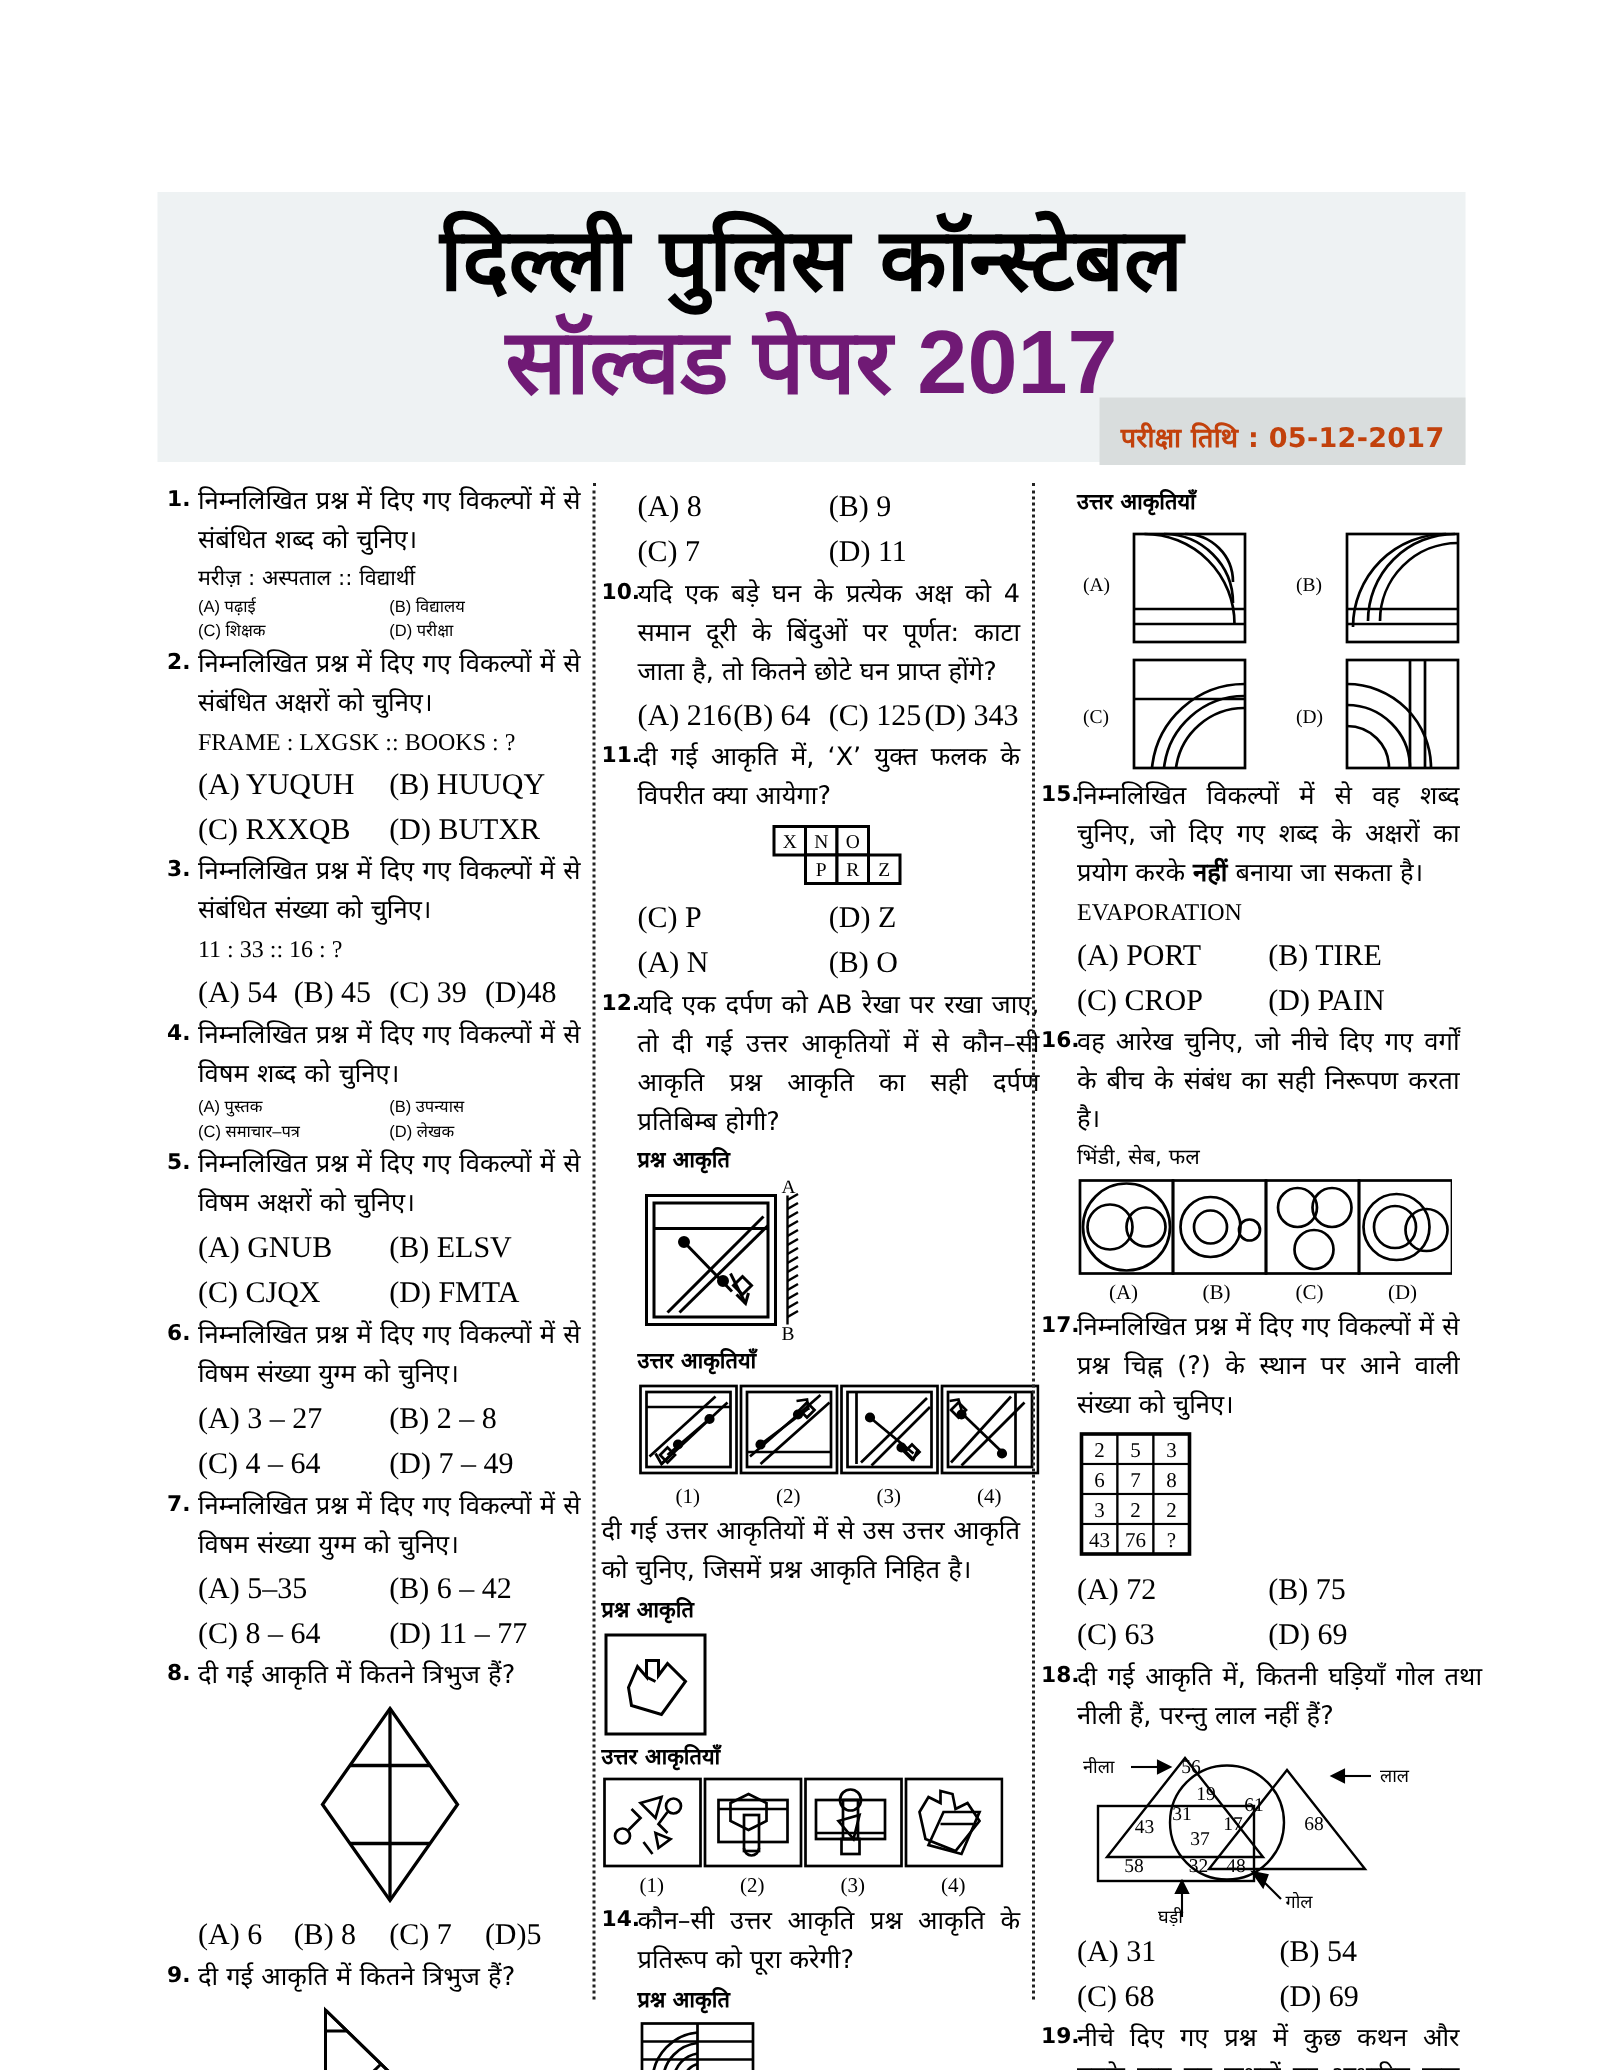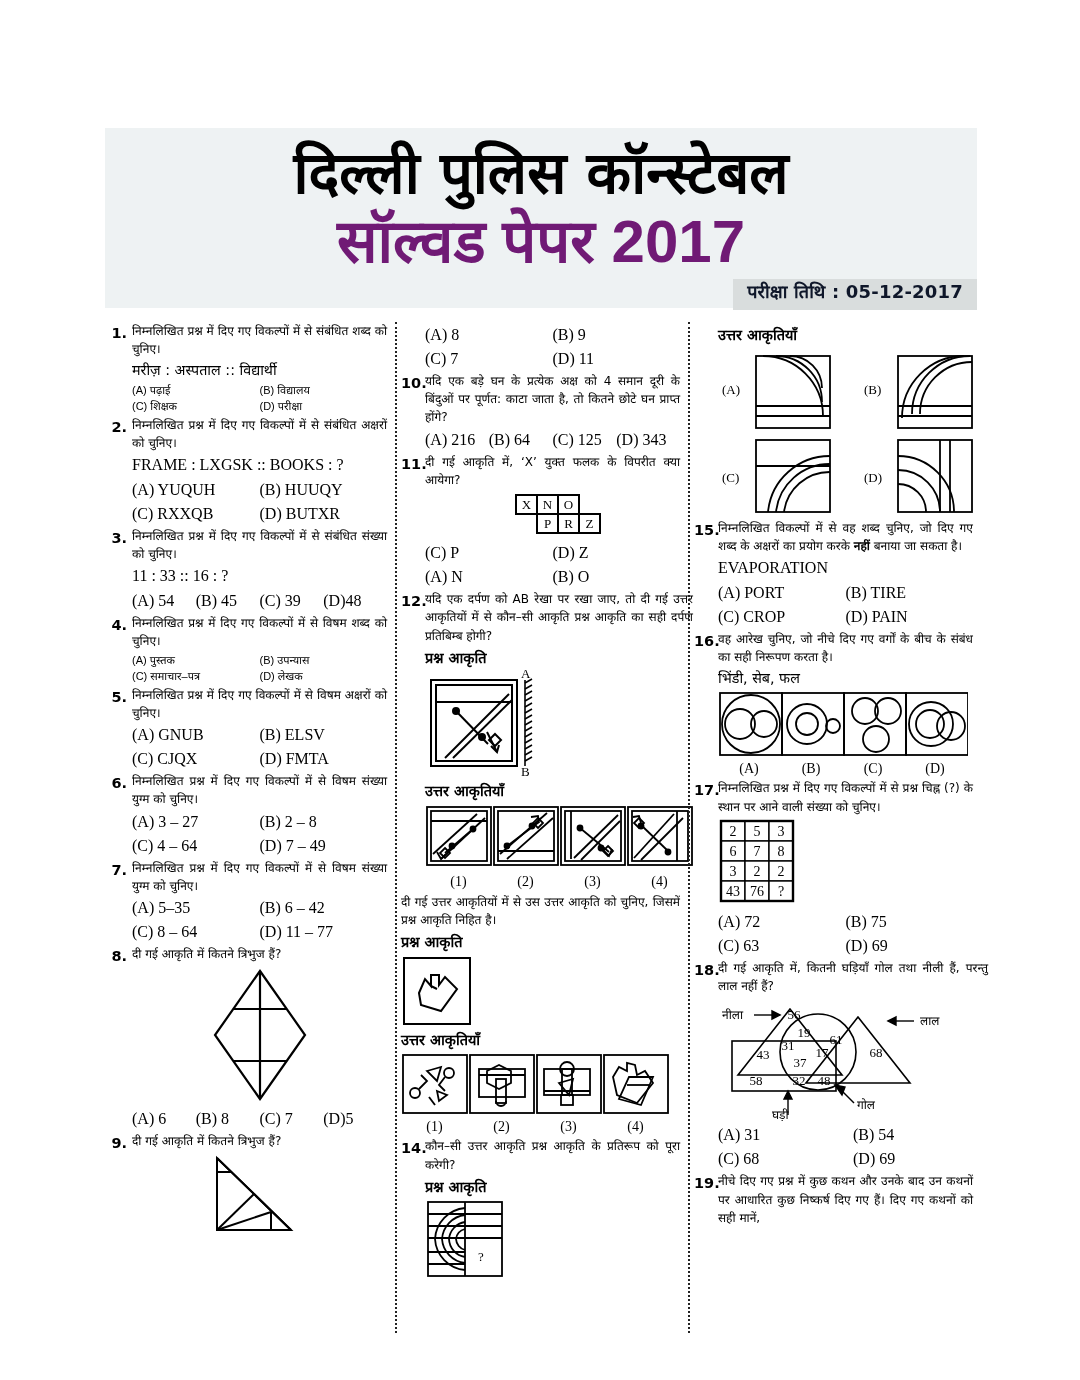--- a/index.html
+++ b/index.html
@@ -22,24 +22,24 @@
     font-weight: 700; font-size: 58px; letter-spacing: 0px; color:#000;
     line-height: 1.0;
   }
   .banner-title2 {
     text-align: center; padding-top: 10px;
     font-family: Liberation Sans, sans-serif;
     font-weight: 700; font-size: 60px; color:#701a75; line-height:1.0;
   }
   .date-badge {
     position: absolute; right: 0px; bottom: -2px;
-    background: #d9dddd; color:#0f172a;
+    background: #d9dddd; color:#c2410c;
     font-family: "DejaVu Sans", sans-serif;
     font-weight: 700; font-size: 18px;
-    padding: 0 14px 7px 14px;
+    padding: 14px 14px 7px 14px;
     letter-spacing: .2px;
   }
 
   
   .cols {
     position: absolute; left: 108px; top: 322px; width: 880px; height: 1005px;
     display: flex;
   }
   .col { width: 293px; padding-right: 14px; position: relative; }
   .col.divider::after {
@@ -50,35 +50,35 @@
 
   .q { display: flex; margin-bottom: 1px; }
   .qnum {
     font-weight: 700; font-family: "DejaVu Sans", sans-serif;
     font-size: 14.5px; width: 24px; flex: none; text-align: right;
     padding-right: 5px; padding-top: 1px;
   }
   .qbody { flex: 1; }
   .qtext {
     font-family: "DejaVu Sans", sans-serif;
-    font-size: 12px; line-height: 1.52; text-align: justify;
+    font-size: 17px; line-height: 1.52; text-align: justify;
     text-align-last: left;
   }
   .qtext.hin { font-family: "DejaVu Sans", sans-serif; }
   .stem {
     font-family: "Liberation Serif", serif; font-size: 16px;
     margin-top: 2px; margin-bottom: 1px;
   }
   .stem.hin { font-family:"DejaVu Sans", sans-serif; font-size:14.3px; }
   .bold { font-weight: 700; }
 
   
   .opts { margin-top: 1px; }
   .orow { display:flex; }
-  .orow .o { font-family:"Liberation Serif", serif; font-size: 16px; line-height:1.5; }
+  .orow .o { font-family:"Liberation Serif", serif; font-size: 20px; line-height:1.5; }
   .orow .o.hin { font-family:Liberation Sans, sans-serif; font-size: 11px; }
   .two .o { width: 50%; }
   .four .o { width: 25%; }
 
   .fignum-row { display:flex; margin-top:1px; }
   .fignum-row span { text-align:center; font-family:"Liberation Serif",serif; font-size:14px; }
 
   .subhead {
     font-family:"DejaVu Sans", sans-serif; font-weight:700;
     font-size: 14.5px; margin: 3px 0 2px 0;

